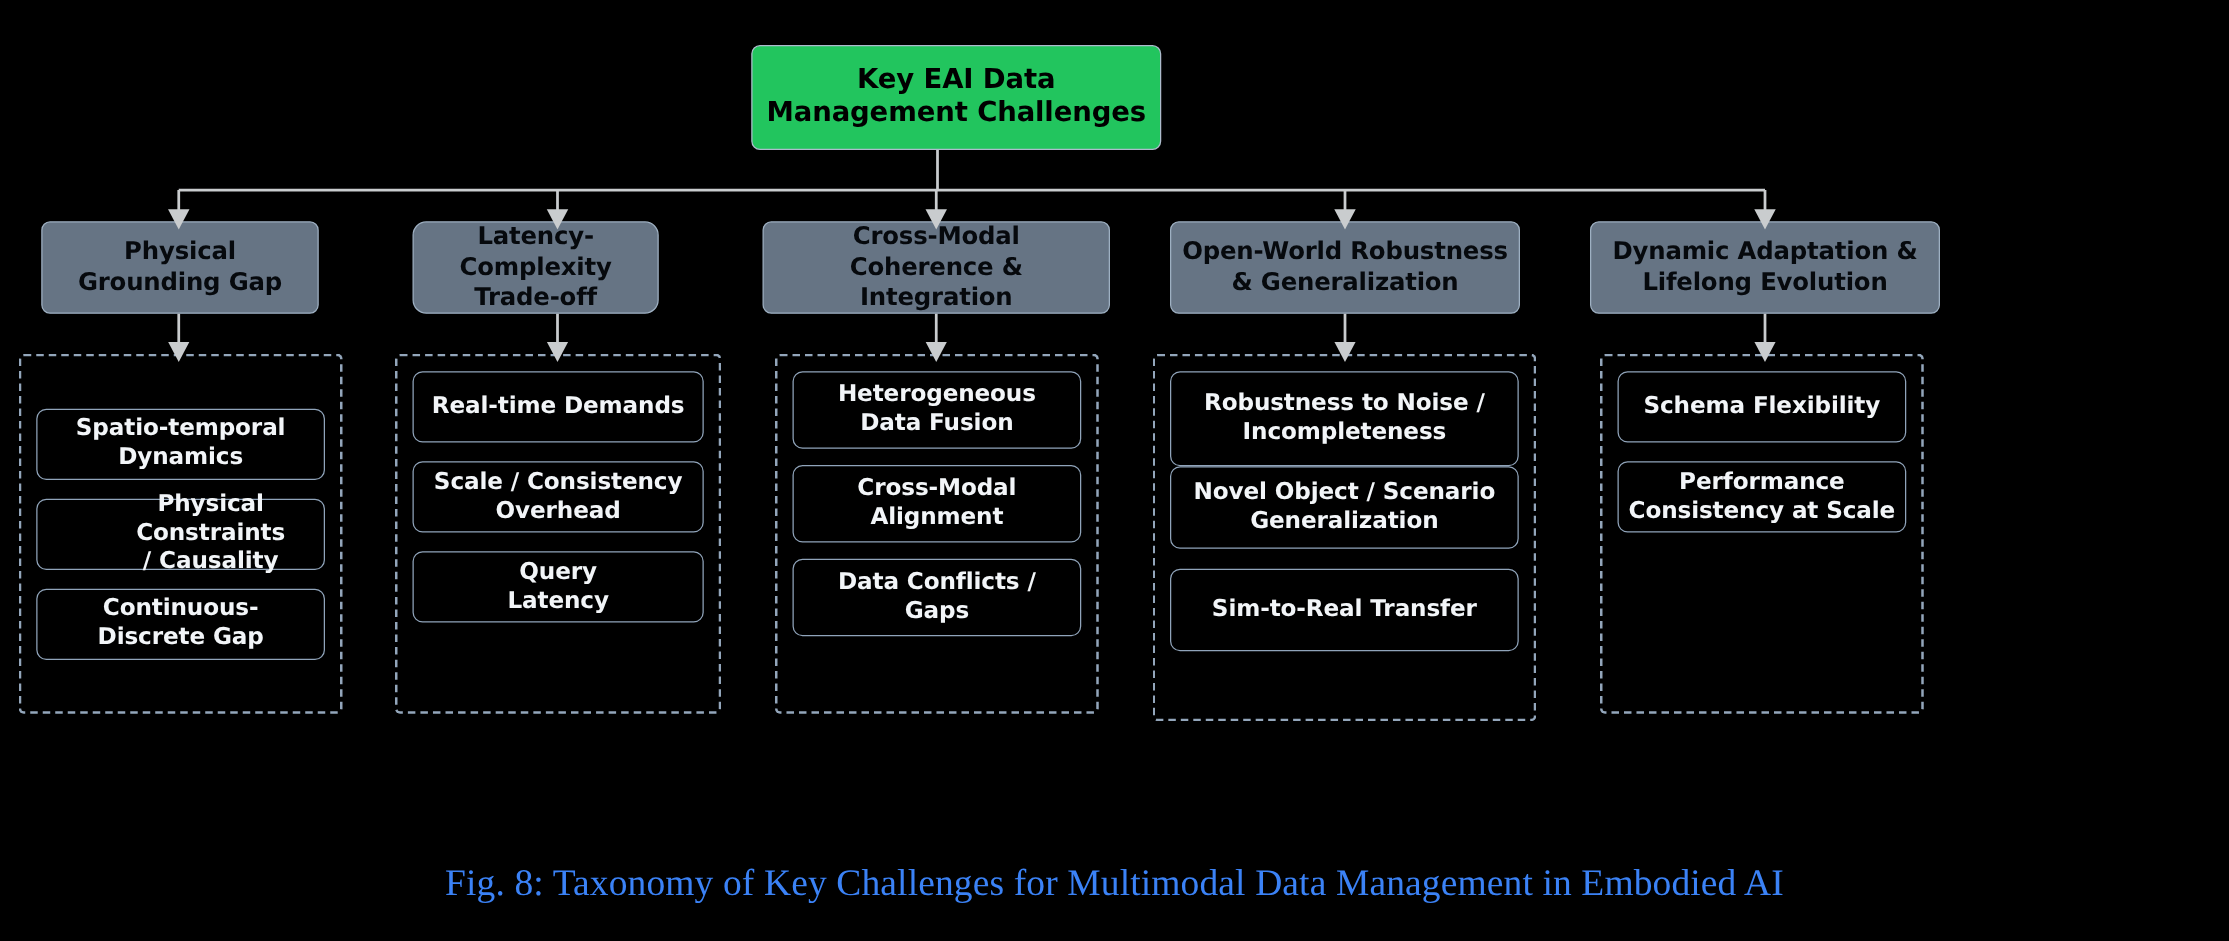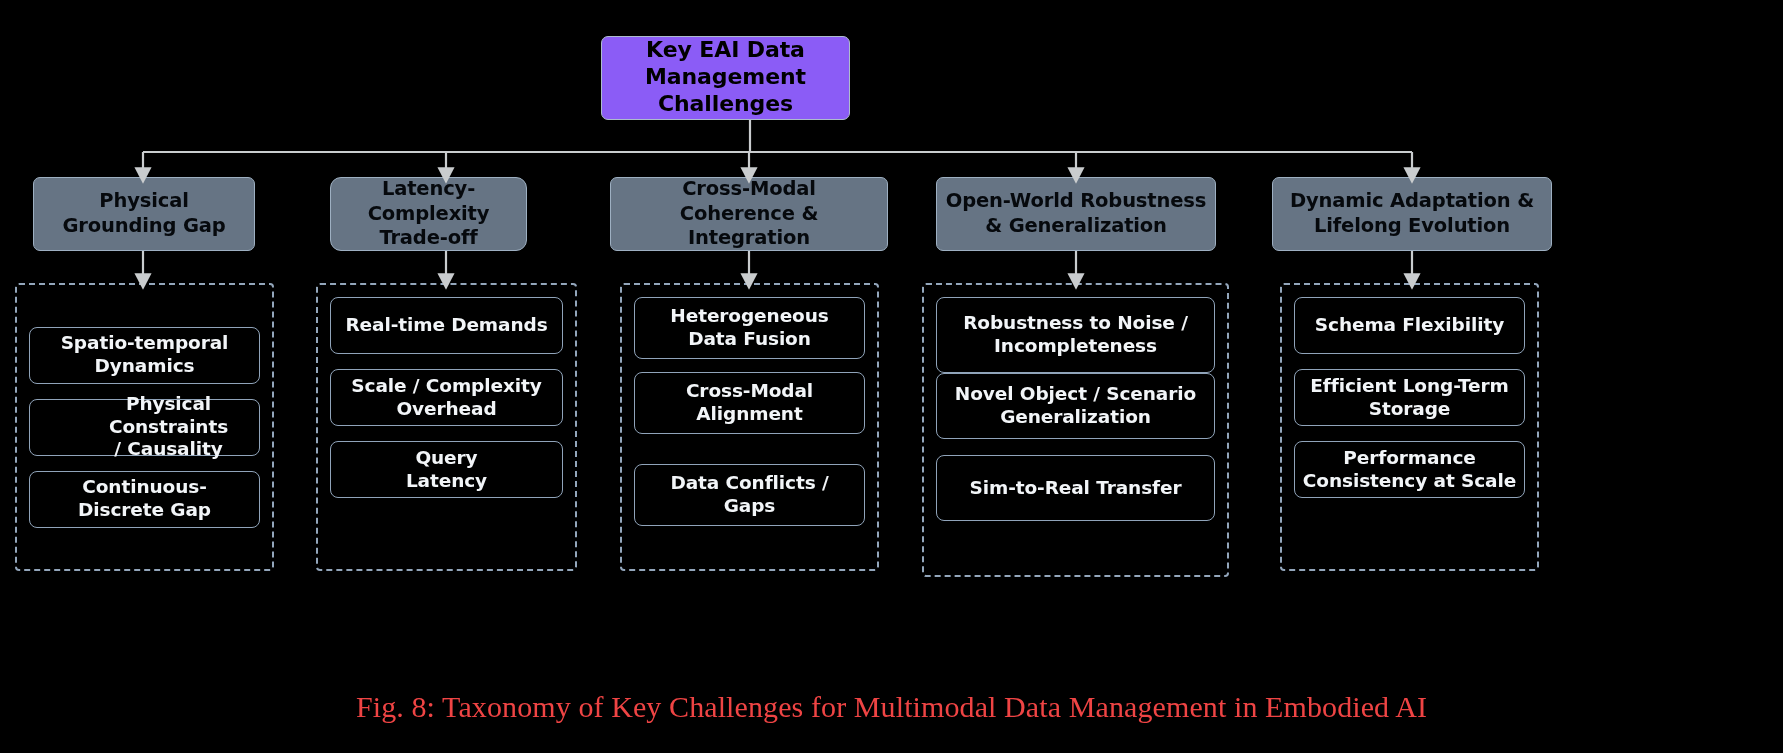--- a/index.html
+++ b/index.html
@@ -20,26 +20,27 @@
     width: 1783px;
     height: 753px;
     background: #000000;
   }
 
   
   .root-node {
     position: absolute;
     left: 601px;
     top: 36px;
-    width: 249px;
+    width: 328px;
     height: 84px;
-    background: #8b5cf6;
+    background: #22c55e;
     border: 1.5px solid #aebccd;
     border-radius: 7px;
     display: flex;
+    align-items: center;
     justify-content: center;
     box-sizing: border-box;
     z-index: 5;
   }
   .root-node .node-text {
     color: #000000;
     font-size: 22px;
     font-weight: bold;
     line-height: 1.22;
     text-align: center;
@@ -120,21 +121,21 @@
     padding: 0 5px;
   }
 
   
   #caption {
     position: absolute;
     left: 0;
     top: 690px;
     width: 1783px;
     text-align: center;
-    color: #ef4444;
+    color: #3b82f6;
     font-family: "Liberation Serif", serif;
     font-size: 30px;
     font-weight: normal;
     letter-spacing: 0.1px;
     z-index: 6;
   }
 </style>
 </head>
 <body>
 
@@ -193,21 +194,21 @@
   <div class="column" style="left: 0px; top: 0px; width: 1783px; height: 1px;">
     <div class="cat-node" style="left: 330px; top: 177px; width: 197px; height: 74px; border-radius: 11px;">
       <span class="node-text">Latency-Complexity
 Trade-off</span>
     </div>
     <div class="leaf-group" style="left: 316px; top: 283px; width: 261px; height: 288px; position: absolute; padding-top: 12px; padding-bottom: 12px; justify-content: flex-start;">
       <div class="leaf-node" style="height: 57px; margin-top: 0px; flex: 0 0 auto;">
         <span class="node-text">Real-time Demands</span>
       </div>
       <div class="leaf-node" style="height: 57px; margin-top: 15px; flex: 0 0 auto;">
-        <span class="node-text">Scale / Complexity
+        <span class="node-text">Scale / Consistency
 Overhead</span>
       </div>
       <div class="leaf-node" style="height: 57px; margin-top: 15px; flex: 0 0 auto;">
         <span class="node-text">Query
 Latency</span>
       </div>
     </div>
   </div>
 
   <div class="column" style="left: 0px; top: 0px; width: 1783px; height: 1px;">
@@ -217,21 +218,21 @@
     </div>
     <div class="leaf-group" style="left: 620px; top: 283px; width: 259px; height: 288px; position: absolute; padding-top: 12px; padding-bottom: 12px; justify-content: flex-start;">
       <div class="leaf-node" style="height: 62px; margin-top: 0px; flex: 0 0 auto;">
         <span class="node-text">Heterogeneous
 Data Fusion</span>
       </div>
       <div class="leaf-node" style="height: 62px; margin-top: 13px; flex: 0 0 auto;">
         <span class="node-text">Cross-Modal
 Alignment</span>
       </div>
-      <div class="leaf-node" style="height: 62px; margin-top: 30px; flex: 0 0 auto;">
+      <div class="leaf-node" style="height: 62px; margin-top: 13px; flex: 0 0 auto;">
         <span class="node-text">Data Conflicts /
 Gaps</span>
       </div>
     </div>
   </div>
 
   <div class="column" style="left: 0px; top: 0px; width: 1783px; height: 1px;">
     <div class="cat-node" style="left: 936px; top: 177px; width: 280px; height: 74px;">
       <span class="node-text">Open-World Robustness
 &amp; Generalization</span>
@@ -254,24 +255,20 @@
   <div class="column" style="left: 0px; top: 0px; width: 1783px; height: 1px;">
     <div class="cat-node" style="left: 1272px; top: 177px; width: 280px; height: 74px;">
       <span class="node-text">Dynamic Adaptation &amp;
 Lifelong Evolution</span>
     </div>
     <div class="leaf-group" style="left: 1280px; top: 283px; width: 259px; height: 288px; position: absolute; padding-top: 12px; padding-bottom: 12px; justify-content: flex-start;">
       <div class="leaf-node" style="height: 57px; margin-top: 0px; flex: 0 0 auto;">
         <span class="node-text">Schema Flexibility</span>
       </div>
       <div class="leaf-node" style="height: 57px; margin-top: 15px; flex: 0 0 auto;">
-        <span class="node-text">Efficient Long-Term
-Storage</span>
-      </div>
-      <div class="leaf-node" style="height: 57px; margin-top: 15px; flex: 0 0 auto;">
         <span class="node-text">Performance
 Consistency at Scale</span>
       </div>
     </div>
   </div>
 
   <div id="caption">Fig. 8: Taxonomy of Key Challenges for Multimodal Data Management in Embodied AI</div>
 
 </div>
 

